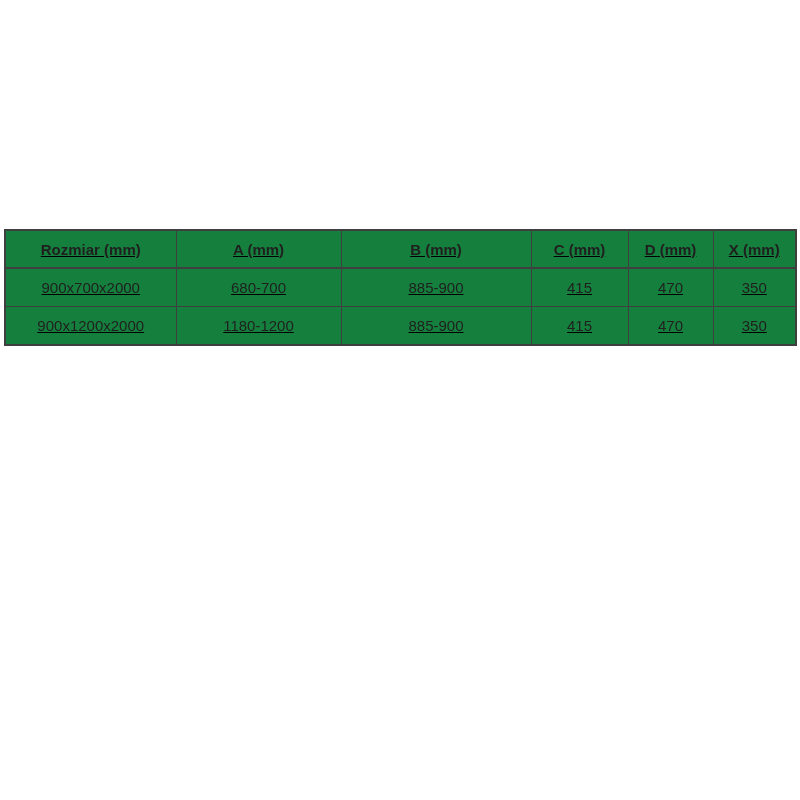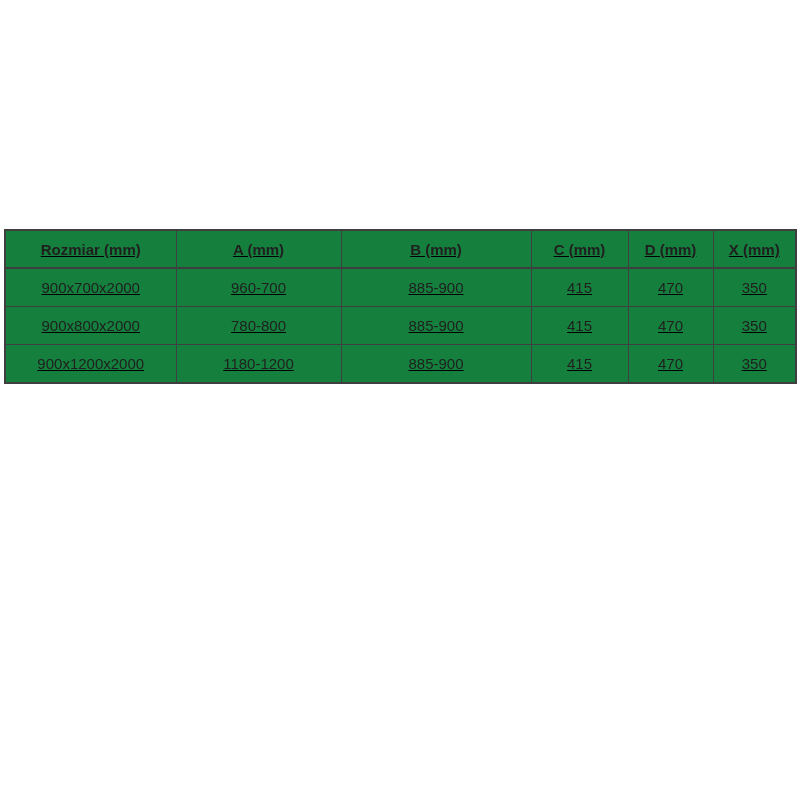--- a/index.html
+++ b/index.html
@@ -70,29 +70,21 @@
           <th>A (mm)</th>
           <th>B (mm)</th>
           <th>C (mm)</th>
           <th>D (mm)</th>
           <th>X (mm)</th>
         </tr>
     </thead>
     <tbody id="table-body">
         <tr>
           <td>900x700x2000</td>
-          <td>960-700</td>
-          <td>885-900</td>
-          <td>415</td>
-          <td>470</td>
-          <td>350</td>
-        </tr>
-        <tr>
-          <td>900x800x2000</td>
-          <td>780-800</td>
+          <td>680-700</td>
           <td>885-900</td>
           <td>415</td>
           <td>470</td>
           <td>350</td>
         </tr>
         <tr>
           <td>900x1200x2000</td>
           <td>1180-1200</td>
           <td>885-900</td>
           <td>415</td>

